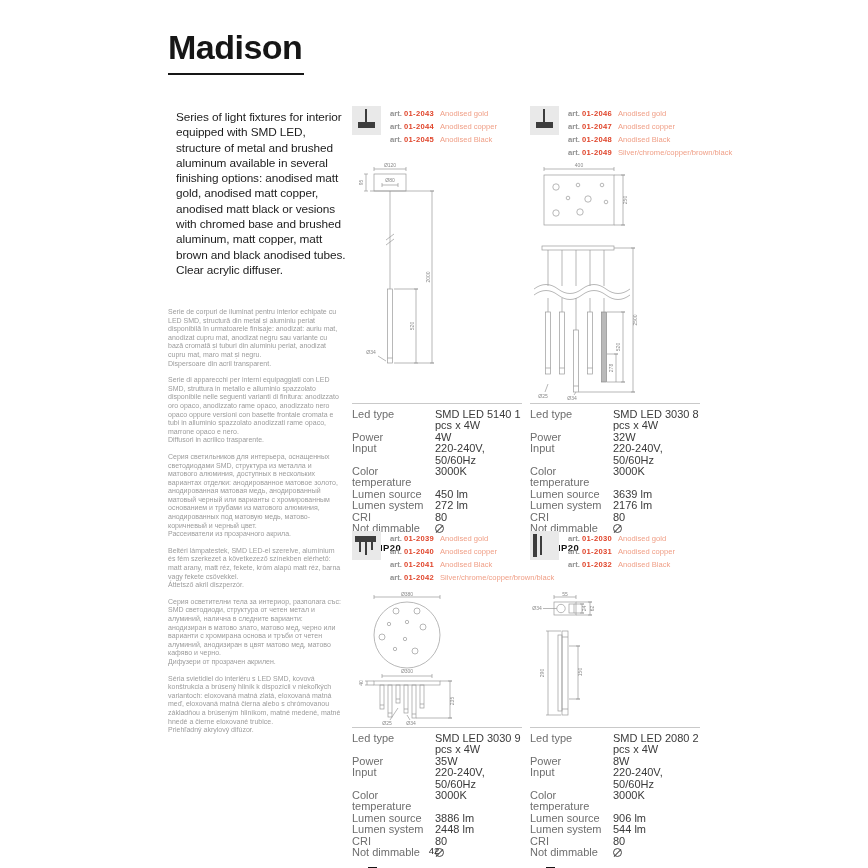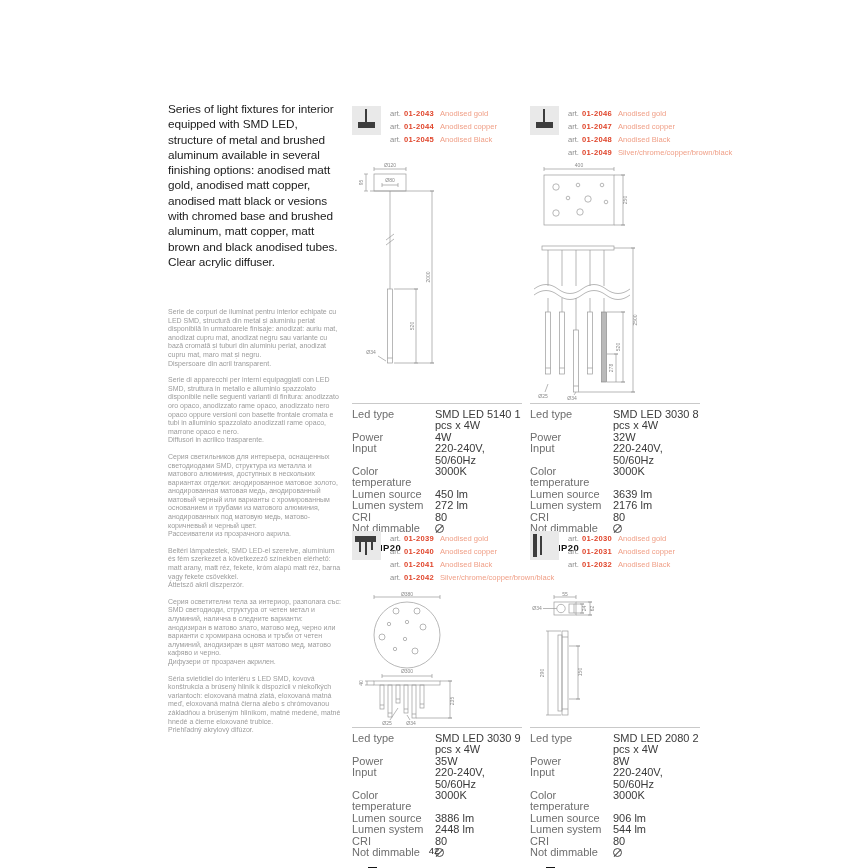--- a/index.html
+++ b/index.html
@@ -9,21 +9,21 @@
   }
   .page{position:absolute;inset:0;}
 
   
   .title{
     position:absolute;left:168px;top:28px;margin:0;
     font-size:34px;font-weight:600;letter-spacing:-0.5px;color:#161616;
     display:inline-block;border-bottom:2px solid #161616;padding:0 2px 6px 0;
   }
   .intro-en{
-    position:absolute;left:168px;top:102px;width:176px;margin:0;
+    position:absolute;left:168px;top:102px;width:176px;margin:8px;
     font-size:11.8px;line-height:15.3px;color:#1c1c1c;letter-spacing:-0.1px;
   }
   .intro-langs{position:absolute;left:168px;top:308px;width:174px;}
   .intro-langs p{
     margin:0 0 8px;font-size:7px;line-height:8.6px;color:#9c9c9c;white-space:pre-line;
   }
 
   
   .card{position:absolute;width:170px;}
   .card-1{left:352px;top:106px;height:402px;}
@@ -38,21 +38,21 @@
   .t-base{left:6px;top:16px;width:17px;height:6px;}
   .t-plate{left:3px;top:5px;width:21px;height:6px;}
   .t-tube1{left:7px;top:11px;width:2px;height:10px;}
   .t-tube2{left:13px;top:11px;width:2px;height:13px;}
   .t-tube3{left:19px;top:11px;width:2px;height:8px;}
   .t-wall{left:3px;top:3px;width:4px;height:23px;}
   .t-wtube{left:10px;top:5px;width:2px;height:19px;}
 
   .art-list{padding-top:1px;}
   .art-row{display:flex;align-items:baseline;font-size:7.6px;line-height:13px;white-space:nowrap;}
-  .art-prefix{color:#8f8f8f;width:14px;flex:none;}
+  .art-prefix{color:#8f8f8f;width:14px;flex:none;font-weight:bold;}
   .art-code{color:#e0452b;font-weight:bold;letter-spacing:0.3px;margin-right:6px;}
   .art-finish{color:#f0a088;}
 
   .drawing{position:absolute;left:0;}
   .card-1 .drawing,.card-2 .drawing{top:56px;}
   .card-3 .drawing,.card-4 .drawing{top:60px;}
   .d1{width:90px;height:238px;}
   .d2{width:115px;height:240px;}
   .d3{width:115px;height:135px;}
   .d4{width:70px;height:130px;}
@@ -80,20 +80,21 @@
   .footer-brand{position:absolute;left:0;right:0;top:831px;text-align:center;
     color:#e0452b;font-weight:bold;font-size:9.5px;}
   .footer-page{position:absolute;left:0;right:0;top:845px;text-align:center;
     color:#2b2b2b;font-size:9.5px;}
 </style>
 </head>
 <body>
 
 <div class="page">
 
+  <h1 class="title">Madison</h1>
 
   <p class="intro-en">Series of light fixtures for interior equipped with SMD LED, structure of metal and brushed aluminum available in several finishing options: anodised matt gold, anodised matt copper, anodised matt black or vesions with chromed base and brushed aluminum, matt copper, matt brown and black anodised tubes. Clear acrylic diffuser.</p>
 
   <div class="intro-langs">
     <p>Serie de corpuri de iluminat pentru interior echipate cu LED SMD, structură din metal și aluminiu periat disponibilă în urmatoarele finisaje: anodizat: auriu mat, anodizat cupru mat, anodizat negru sau variante cu bază cromată și tuburi din aluminiu periat, anodizat cupru mat, maro mat și negru.
 Dispersoare din acril transparent.</p>
     <p>Serie di apparecchi per interni equipaggiati con LED SMD, struttura in metallo e alluminio spazzolato disponibile nelle seguenti varianti di finitura: anodizzato oro opaco, anodizzato rame opaco, anodizzato nero opaco oppure versioni con basette frontale cromata e tubi in alluminio spazzolato anodizzati rame opaco, marrone opaco e nero.
 Diffusori in acrilico trasparente.</p>
     <p>Серия светильников для интерьера, оснащенных светодиодами SMD, структура из металла и матового алюминия, доступных в нескольких вариантах отделки: анодированное матовое золото, анодированная матовая медь, анодированный матовый черный или варианты с хромированным основанием и трубами из матового алюминия, анодированных под матовую медь, матово-коричневый и черный цвет.
 Рассеиватели из прозрачного акрила.</p>

